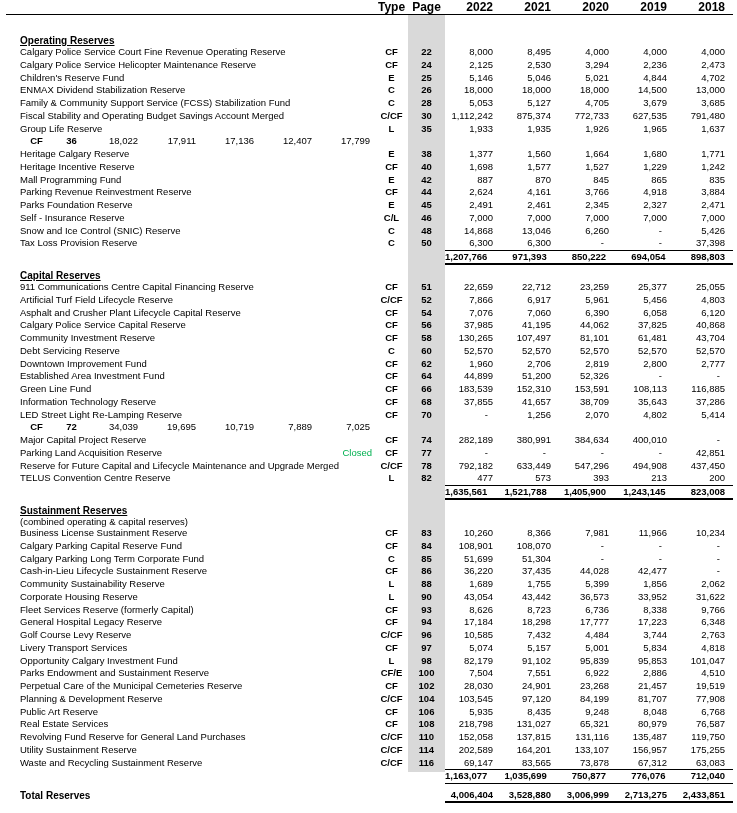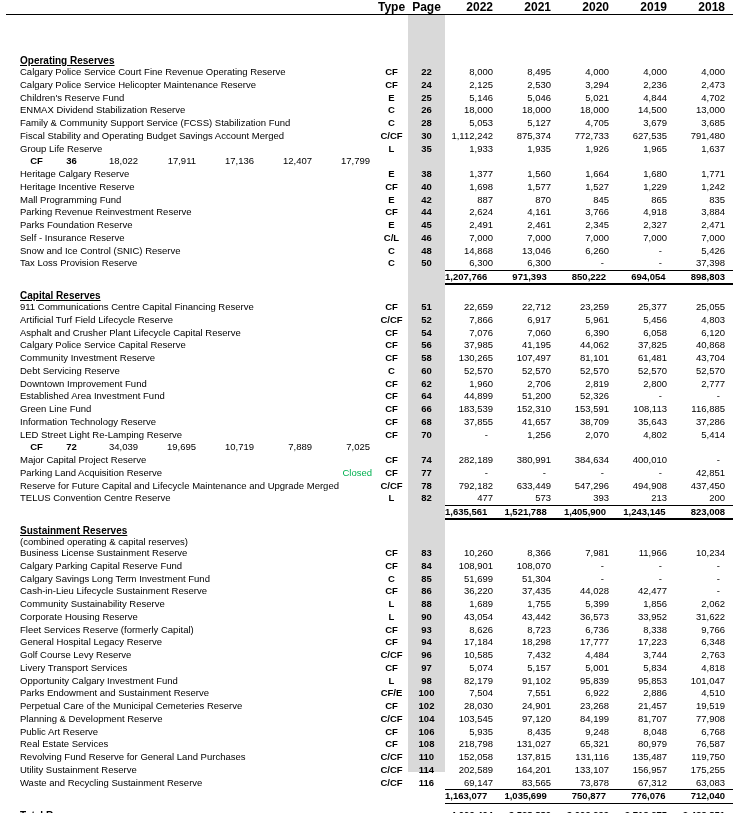--- a/index.html
+++ b/index.html
@@ -22,21 +22,21 @@
   }
   .c-name { flex:1; display:flex; justify-content:space-between; align-items:center; white-space:nowrap; overflow:hidden;text-align:right; }
   .c-type { width:33px; text-align:center; font-weight:bold; flex:none; }
   .c-page { width:37px; text-align:center; font-weight:bold; flex:none; }
   .numwrap { width:288px; display:flex; padding-right:8px; box-sizing:border-box; flex:none; }
   .c-num  { width:58px; text-align:right; white-space:nowrap; }
   .c-num.first { width:48px; }
   .c-num.dash { box-sizing:border-box; padding-right:5px; }
 
   .sec-heading { height:13px; margin-top:3px; display:flex; align-items:flex-end; }
-  .sec-heading.first { margin-top:38px; }
+  .sec-heading.first { margin-top:18px; }
   .sec-title { font-weight:bold; font-size:10px; text-decoration:underline; white-space:pre; }
   .sec-subtitle { height:11px; line-height:11px; white-space:nowrap; }
 
   .row { display:flex; align-items:center; height:12.75px; line-height:12.75px; }
   .c-note { color:#00b050; font-weight:normal; padding-right:3px; }
 
   .row.subtotal { height:15px; }
   .subtotal .numwrap { border-top:1px solid #000; border-bottom:2px solid #000; align-items:center; height:100%; box-sizing:border-box; font-weight:bold;gap:12px; }
   .subtotal.thin-bottom .numwrap { border-bottom:1px solid #000; }
 
@@ -564,21 +564,21 @@
         <div class="numwrap">
           <div class="c-num first">108,901</div>
           <div class="c-num">108,070</div>
           <div class="c-num dash">-</div>
           <div class="c-num dash">-</div>
           <div class="c-num dash">-</div>
         </div>
       </div>
       <div class="row">
         <div class="c-name">
-          <span>Calgary Savings Long Term Investment Fund</span>
+          <span>Calgary Parking Long Term Corporate Fund</span>
         </div>
         <div class="c-type">C</div>
         <div class="c-page">85</div>
         <div class="numwrap">
           <div class="c-num first">51,699</div>
           <div class="c-num">51,304</div>
           <div class="c-num dash">-</div>
           <div class="c-num dash">-</div>
           <div class="c-num dash">-</div>
         </div>

